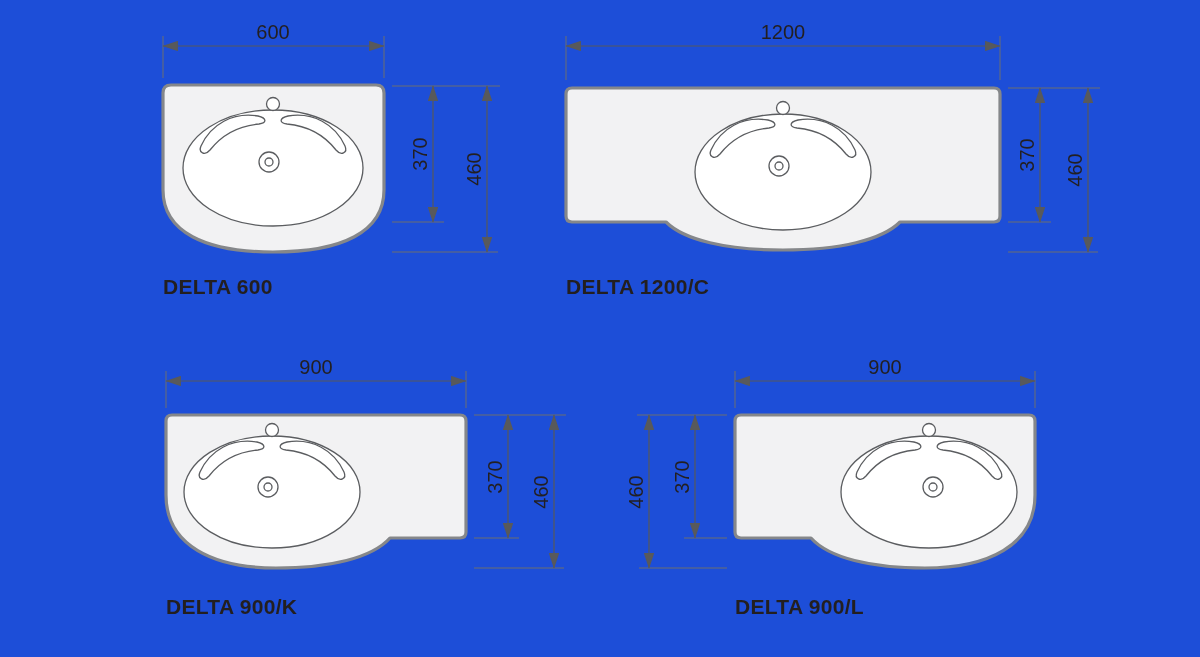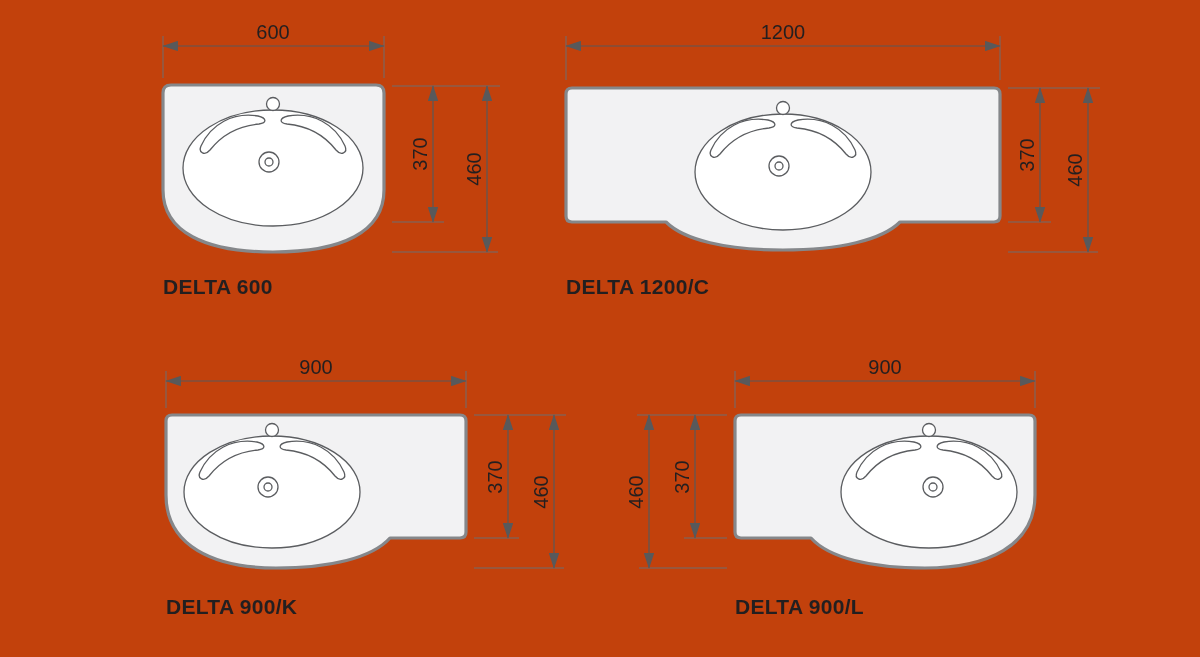--- a/index.html
+++ b/index.html
@@ -1,16 +1,16 @@
 <!DOCTYPE html>
 <html><head>
 <meta charset="utf-8">
 <style>
   html,body{margin:0;padding:0;background:#ffffff;}
-  .canvas{position:relative;width:1200px;height:657px;background:#c2410c;font-family:"Liberation Sans",sans-serif;overflow:hidden;}
+  .canvas{position:relative;width:1200px;height:657px;background:#1d4ed8;font-family:"Liberation Sans",sans-serif;overflow:hidden;}
   svg{display:block;}
   .outline{fill:#f2f2f3;stroke:#85878a;stroke-width:3.2;stroke-linejoin:round;}
   .inner{fill:#ffffff;stroke:#5b5d60;stroke-width:1.3;}
   .thin{fill:none;stroke:#5b5d60;stroke-width:1.3;}
   .dim{stroke:#58595b;stroke-width:1.2;fill:none;}
   .ext{stroke:#6d6e71;stroke-width:1;fill:none;}
   .dimtext{font-family:"Liberation Sans",sans-serif;font-size:20px;fill:#231f20;}
   .label{font-family:"Liberation Sans",sans-serif;font-size:21px;font-weight:700;fill:#231f20;letter-spacing:.3px;}
 </style>
 </head>

